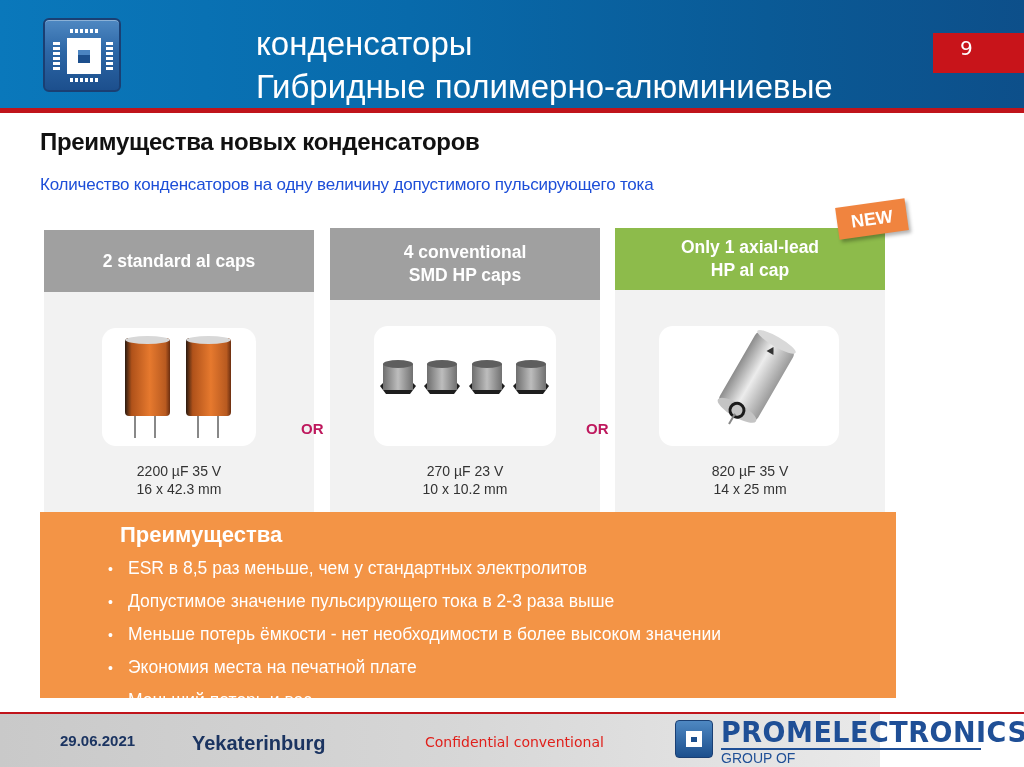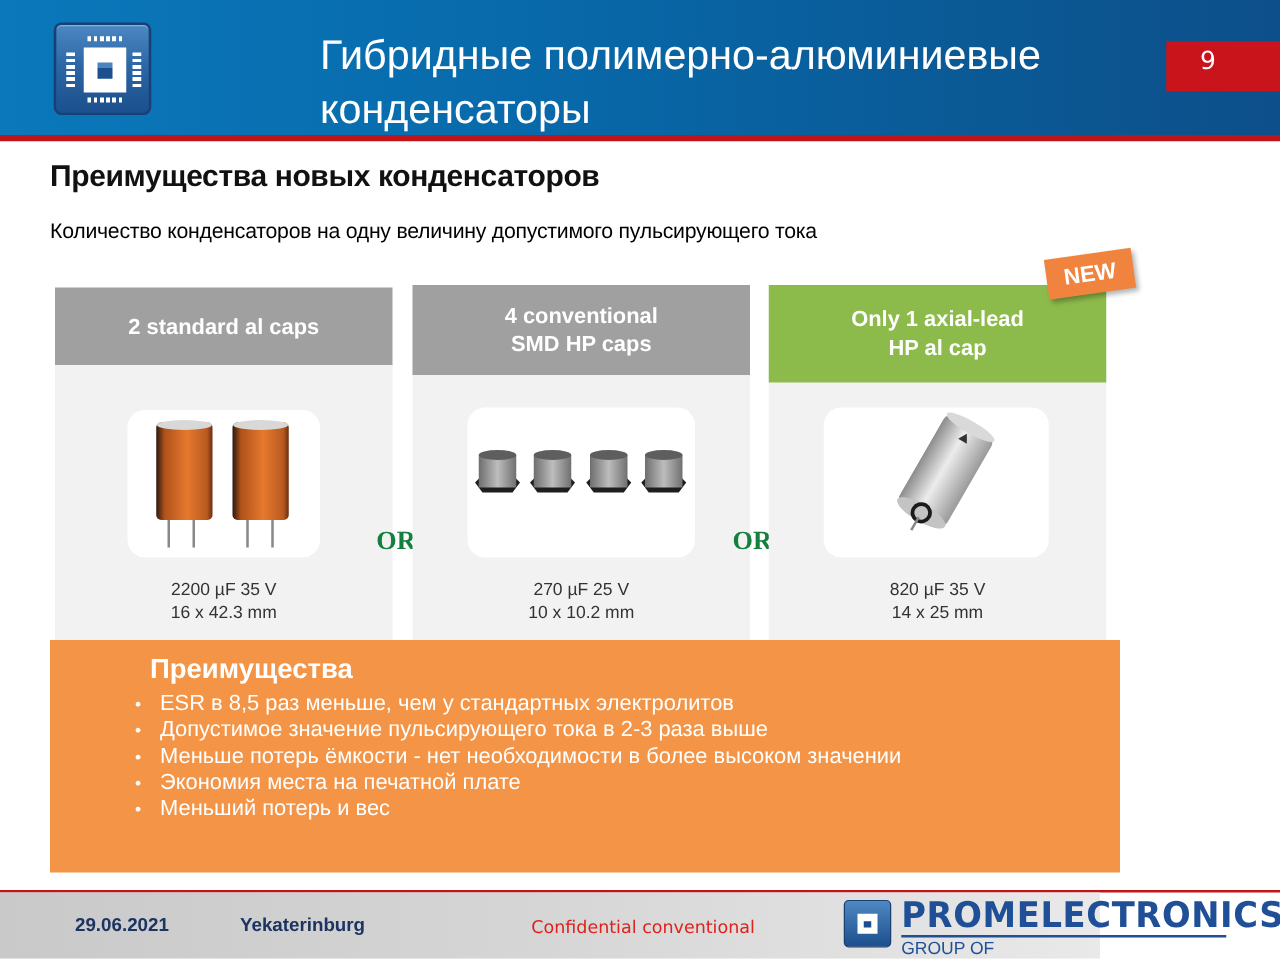--- a/index.html
+++ b/index.html
@@ -50,73 +50,73 @@
     position: absolute; left: 960px; top: 36px; color: #ffffff; font-size: 20px;
     font-family: "DejaVu Sans", sans-serif;
   }
 
   
   .section-title {
     position: absolute; left: 40px; top: 128px; font-size: 24px; font-weight: bold; color: #111111;
     letter-spacing: -0.3px;
   }
   .section-subtitle {
-    position: absolute; left: 40px; top: 175px; font-size: 17px; color: #000000; letter-spacing: -0.2px;
+    position: absolute; left: 40px; top: 175px; font-size: 17px; color: #1d4ed8; letter-spacing: -0.2px;
   }
 
   
   .col {
     position: absolute; background: #f2f2f2;
   }
   .col-head {
     position: absolute; color: #ffffff; font-weight: bold; font-size: 17.5px; text-align: center;
     display: flex; align-items: center; justify-content: center; line-height: 23px;
     background: #a0a0a0;
   }
   .col-head.green { background: #8dbb4b; }
   .img-box {
     position: absolute; background: #ffffff; border-radius: 14px;
   }
   .spec {
     position: absolute; text-align: center; font-size: 14px; color: #333333; line-height: 18px;
   }
   .or-label {
-    position: absolute; font-weight: bold; font-size: 21px; color: #15803d; font-family: Liberation Serif, serif;
+    position: absolute; font-weight: bold; font-size: 15px; color: #be185d;
   }
 
   .new-badge {
     position: absolute; left: 837px; top: 203px; width: 70px; height: 32px;
     background: #f0843f; color: #ffffff; font-weight: bold; font-size: 18px;
     display: flex; align-items: center; justify-content: center;
     transform: rotate(-8deg); box-shadow: 2px 3px 4px rgba(0,0,0,0.3);
   }
 
   
   .adv {
     position: absolute; left: 40px; top: 512px; width: 856px; height: 186px; background: #f39446;
   }
   .adv-title {
     position: absolute; left: 80px; top: 10px; font-weight: bold; font-size: 22px; color: #ffffff;
   }
   .adv-list {
     position: absolute; left: 68px; top: 40px; list-style: none;
   }
   .adv-list li {
-    color: #ffffff; font-size: 17.5px; line-height: 20px; white-space: nowrap;
+    color: #ffffff; font-size: 17.5px; line-height: 32px; white-space: nowrap;
   }
   .adv-list li .dot { display: inline-block; width: 20px; font-size: 14px; }
 
   
   .footer-line { position: absolute; left: 0; top: 712px; width: 1024px; height: 2px; background: #c0141b; }
   .footer {
     position: absolute; left: 0; top: 714px; width: 880px; height: 53px;
     background: linear-gradient(90deg, #c9c9c9 0%, #d6d6d6 50%, #e9e9e9 100%);
   }
   .footer-date { position: absolute; left: 60px; top: 18px; color: #1b3461; font-weight: bold; font-size: 15px; }
-  .footer-city { position: absolute; left: 192px; top: 18px; color: #1b3461; font-weight: bold; font-size: 15px; }
+  .footer-city { position: absolute; left: 192px; top: 18px; color: #1b3461; font-weight: bold; font-size: 20px; }
   .footer-conf { position: absolute; left: 425px; top: 20px; color: #e0201b; font-size: 14px; font-family: "DejaVu Sans", sans-serif; }
 
   .footer-logo-chip {
     position: absolute; left: 675px; top: 6px; width: 38px; height: 38px; border-radius: 4px;
     background: linear-gradient(180deg, #4e88c2 0%, #1c4f8d 100%); border: 1px solid #1a3f73;
   }
   .footer-logo-chip .core { position: absolute; left: 10px; top: 10px; width: 16px; height: 16px; background: #fff; }
   .footer-logo-chip .core .inner { position: absolute; left: 5px; top: 6px; width: 6px; height: 5px; background: #1c4f8d; }
   .brand-name {
     position: absolute; left: 721px; top: 3px; color: #1f4f96; font-weight: bold; font-size: 27px;
@@ -135,22 +135,22 @@
   <div class="pins-top"></div>
     <div class="pins-bottom"></div>
   <div class="pins-left"></div>
     <div class="pins-right"></div>
   <div class="core">
       <div class="inner"></div>
     </div>
 </div>
 
 <div class="title">
+  <div>конденсаторы</div>
   <div>Гибридные полимерно-алюминиевые</div>
-  <div>конденсаторы</div>
 </div>
 
 <div class="page-num-box"></div>
 <div class="page-num">9</div>
 
 <div class="section-title">Преимущества новых конденсаторов</div>
 <div class="section-subtitle">Количество конденсаторов на одну величину допустимого пульсирующего тока</div>
 
 <div class="col" style="left:44px; top:292px; width:270px; height:220px;"></div>
 <div class="col-head" style="left:44px; top:230px; width:270px; height:62px;">
@@ -220,28 +220,28 @@
       </g>
       <g transform="translate(139,34)">
         <polygon points="0,26 6,34 30,34 36,26 30,20 6,20" fill="#1e1e1e"></polygon>
         <rect x="3" y="4" width="30" height="26" fill="url(#smd)"></rect>
         <ellipse cx="18" cy="4" rx="15" ry="4" fill="#5e5e5e"></ellipse>
       </g>
     </g>
   </svg>
 </div>
 <div class="spec" style="left:330px; top:462px; width:270px;">
-  <div>270 µF 25 V</div>
+  <div>270 µF 23 V</div>
   <div>10 x 10.2 mm</div>
 </div>
 
 <div class="or-label" style="left:586px; top:420px;">OR</div>
 
 <div class="col" style="left:615px; top:290px; width:270px; height:222px;"></div>
-<div class="col-head green" style="left:615px; top:228px; width:270px; height:78px;text-align:center;">
+<div class="col-head green" style="left:615px; top:228px; width:270px; height:62px;text-align:center;">
   <div>
     <div>Only 1 axial-lead</div>
     <div>HP al cap</div>
   </div>
 </div>
 <div class="img-box" style="left:659px; top:326px; width:180px; height:120px;">
   <svg width="180" height="120" viewBox="0 0 180 120">
     <defs>
       <linearGradient id="ax" x1="0" x2="1" y1="0" y2="0">
         <stop offset="0" stop-color="#8c8c8c"></stop>

